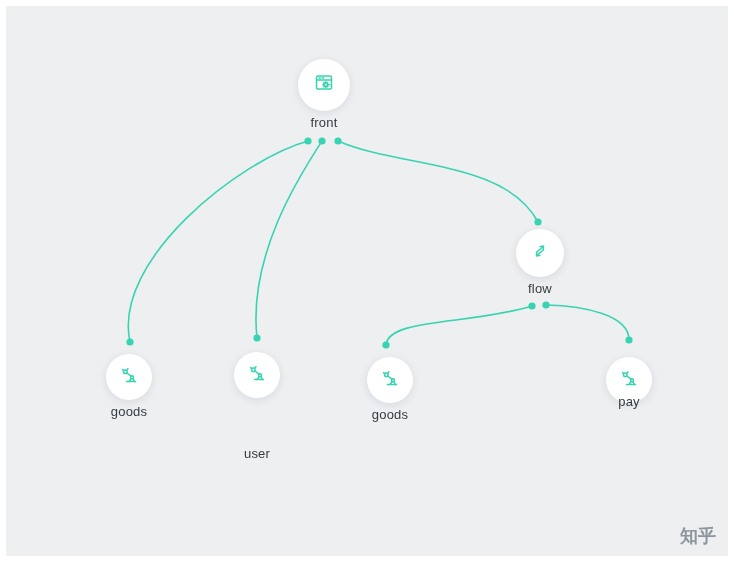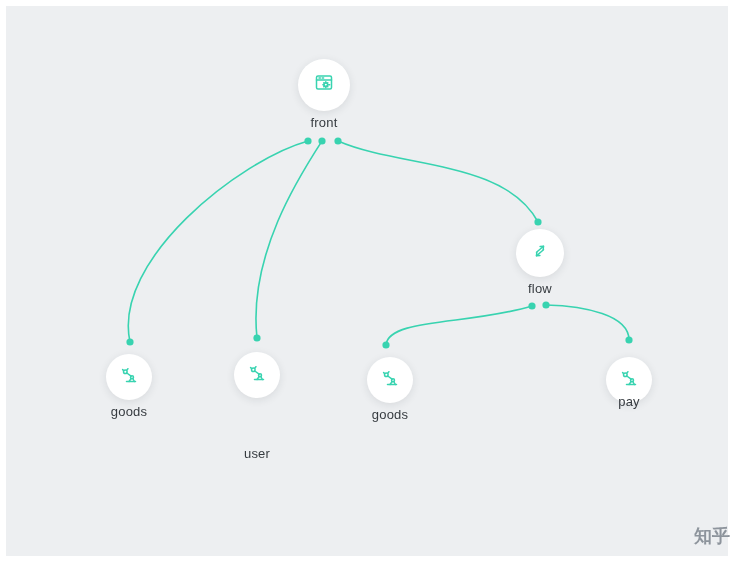--- a/index.html
+++ b/index.html
@@ -13,21 +13,21 @@
     display:flex;align-items:center;justify-content:center;
     box-shadow:0 2px 8px rgba(30,40,50,0.10);
     cursor:pointer;
   }
   .node-circle svg{stroke-linecap:round;stroke-linejoin:round;fill:none;}
   .node-label{
     position:absolute;width:140px;text-align:center;
     font-size:13px;color:#363b40;letter-spacing:.2px;
   }
   .watermark{
-    position:absolute;right:4px;bottom:20px;
+    position:absolute;right:18px;bottom:20px;
     color:#8d949c;font-size:18px;font-weight:700;
     display:flex;align-items:center;gap:0;white-space:nowrap;
   }
   .watermark .brand{font-weight:700;}
 </style>
 </head>
 <body>
 
 <div class="stage">
   <div class="canvas-bg"></div>

